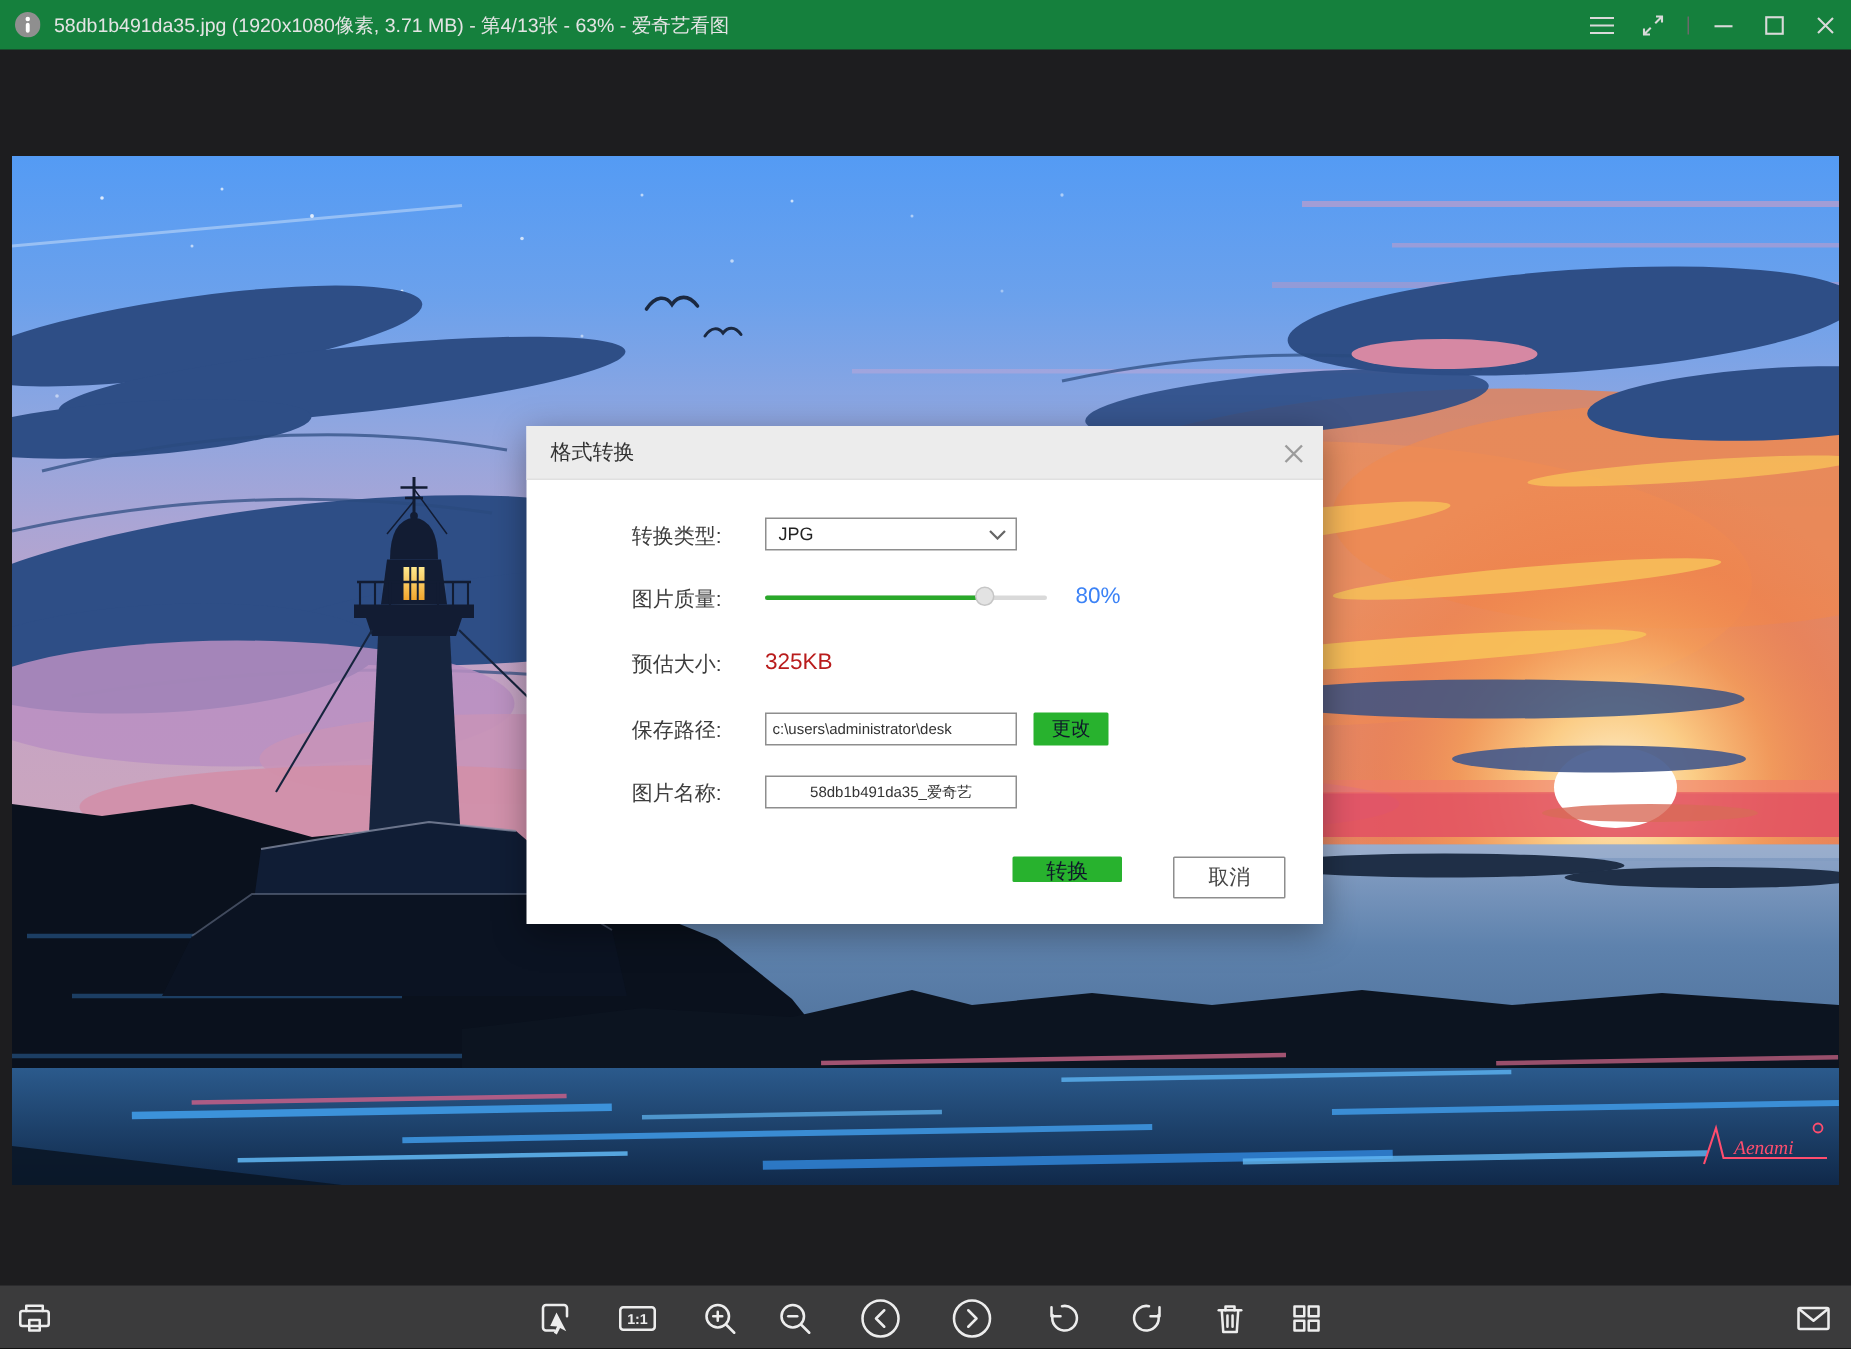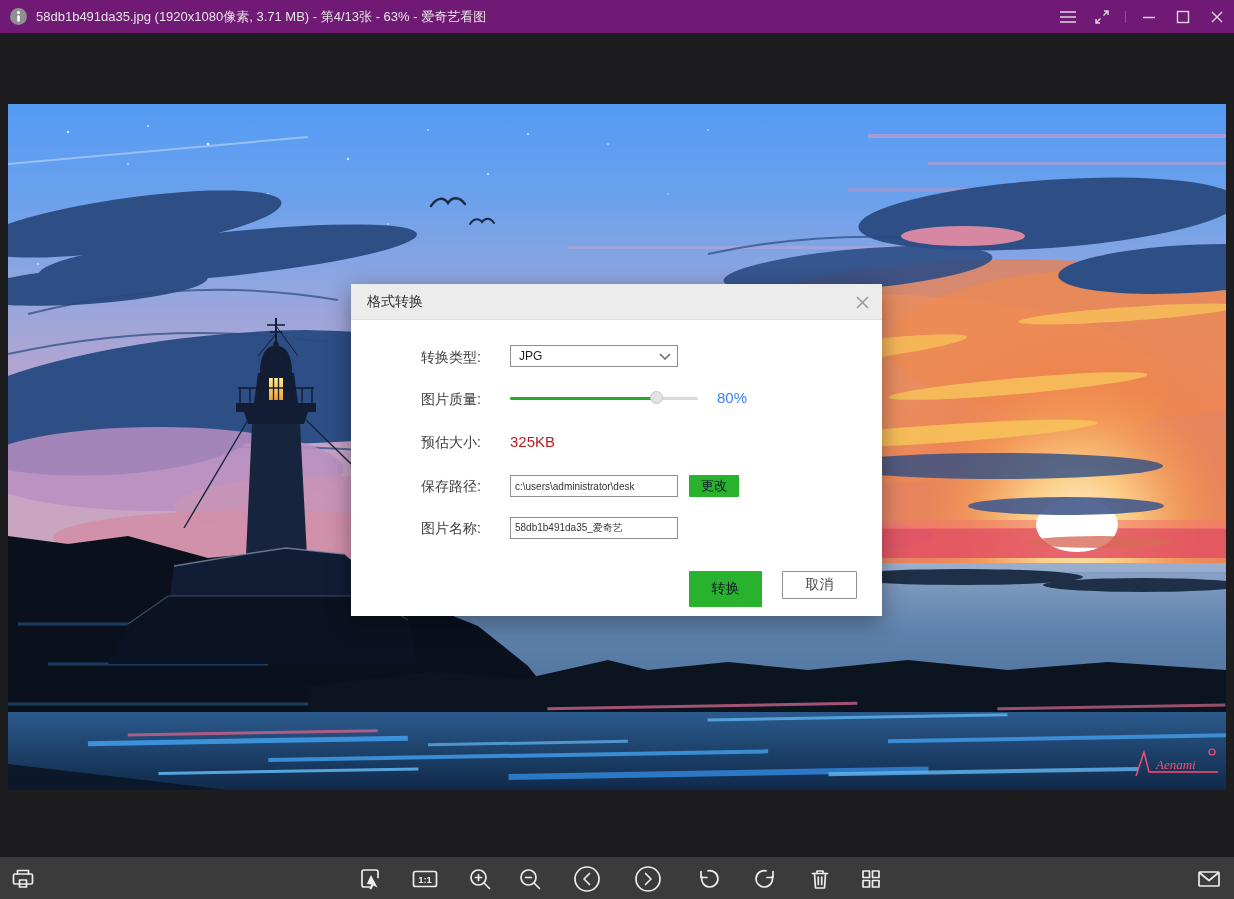--- a/index.html
+++ b/index.html
@@ -1,20 +1,20 @@
 <!DOCTYPE html>
 <html><head>
 <meta charset="utf-8">
 <style>
   html,body{margin:0;padding:0;background:#000;}
   .app{position:relative;width:1234px;height:899px;background:#1d1d1f;overflow:hidden;
        font-family:"Liberation Sans",sans-serif;-webkit-font-smoothing:antialiased;}
 
   
-  .titlebar{position:absolute;top:0;left:0;width:100%;height:33px;background:#701a75;
+  .titlebar{position:absolute;top:0;left:0;width:100%;height:33px;background:#15803d;
             display:flex;align-items:center;z-index:30;}
   .tb-info{width:17px;height:17px;margin:0 9px 0 10px;flex:0 0 auto;}
   .tb-title{color:#e4e4e4;font-size:13px;white-space:nowrap;}
   .tb-right{margin-left:auto;display:flex;align-items:center;height:100%;}
   .tb-btn{width:34px;height:33px;display:flex;align-items:center;justify-content:center;cursor:pointer;}
   .tb-btn svg{stroke:#d9d9d9;fill:none;stroke-width:1.4;}
   .tb-divider{width:1px;height:12px;background:#6a6a6a;margin:0 6px;}
 
   
   .canvas{position:absolute;left:8px;top:104px;width:1218px;height:686px;z-index:1;}
@@ -41,21 +41,21 @@
   .slider .fill{position:absolute;top:7px;left:0;width:78%;height:3px;background:#2aa82a;border-radius:2px;}
   .slider .thumb{position:absolute;top:1px;left:calc(78% - 7px);width:13px;height:13px;border-radius:50%;
                  background:#e3e3e3;border:1px solid #c6c6c6;box-sizing:border-box;}
   .pct{position:absolute;left:366px;top:69px;font-size:15px;color:#3b82f6;}
   .dlg-input{position:absolute;left:159px;width:168px;height:22px;border:1px solid #8e8e8e;
              box-sizing:border-box;font-size:10px;color:#333;padding:0 4px;outline:none;
              font-family:"Liberation Sans",sans-serif;background:#fff;}
   .btn-green{background:#28b22e;color:#0f172a;border:none;font-size:13px;cursor:pointer;
              font-family:"Liberation Sans",sans-serif;border-radius:1px;}
   .btn-change{position:absolute;left:338px;top:155px;width:50px;height:22px;}
-  .btn-convert{position:absolute;left:338px;top:251px;width:73px;height:36px;font-size:14px;}
+  .btn-convert{position:absolute;left:324px;top:251px;width:73px;height:17px;font-size:14px;}
   .btn-cancel{position:absolute;left:431px;top:251px;width:75px;height:28px;background:#fff;
               border:1px solid #8e8e8e;color:#444;font-size:14px;cursor:pointer;
               font-family:Liberation Mono, monospace;border-radius:1px;}
 
   
   .toolbar{position:absolute;left:0;bottom:0;width:100%;height:42px;background:#3b3b3c;z-index:30;}
   .tbtn{position:absolute;top:7px;width:30px;height:30px;display:flex;align-items:center;
         justify-content:center;cursor:pointer;}
   .tbtn svg{stroke:#ededed;fill:none;stroke-width:1.7;stroke-linecap:round;stroke-linejoin:round;}
 </style>
@@ -320,21 +320,21 @@
       <span class="pct">80%</span>
 
       <span class="dlg-label" style="top:114px">预估大小:</span>
       <span class="dlg-value" style="top:113px">325KB</span>
 
       <span class="dlg-label" style="top:158px">保存路径:</span>
       <input class="dlg-input" style="top: 155px;" type="text" value="c:\users\administrator\desk">
       <button class="btn-green btn-change">更改</button>
 
       <span class="dlg-label" style="top:200px">图片名称:</span>
-      <input class="dlg-input" style="top: 197px;" type="text" value="58db1b491da35_爱奇艺">
+      <input class="dlg-input" style="top: 197px; text-align: center;" type="text" value="58db1b491da35_爱奇艺">
 
       <button class="btn-green btn-convert">转换</button>
       <button class="btn-cancel">取消</button>
     </div>
   </div>
 
   <div class="toolbar">
 
     <div class="tbtn" style="left:8px">
       <svg width="28" height="28" viewBox="0 0 28 28">

